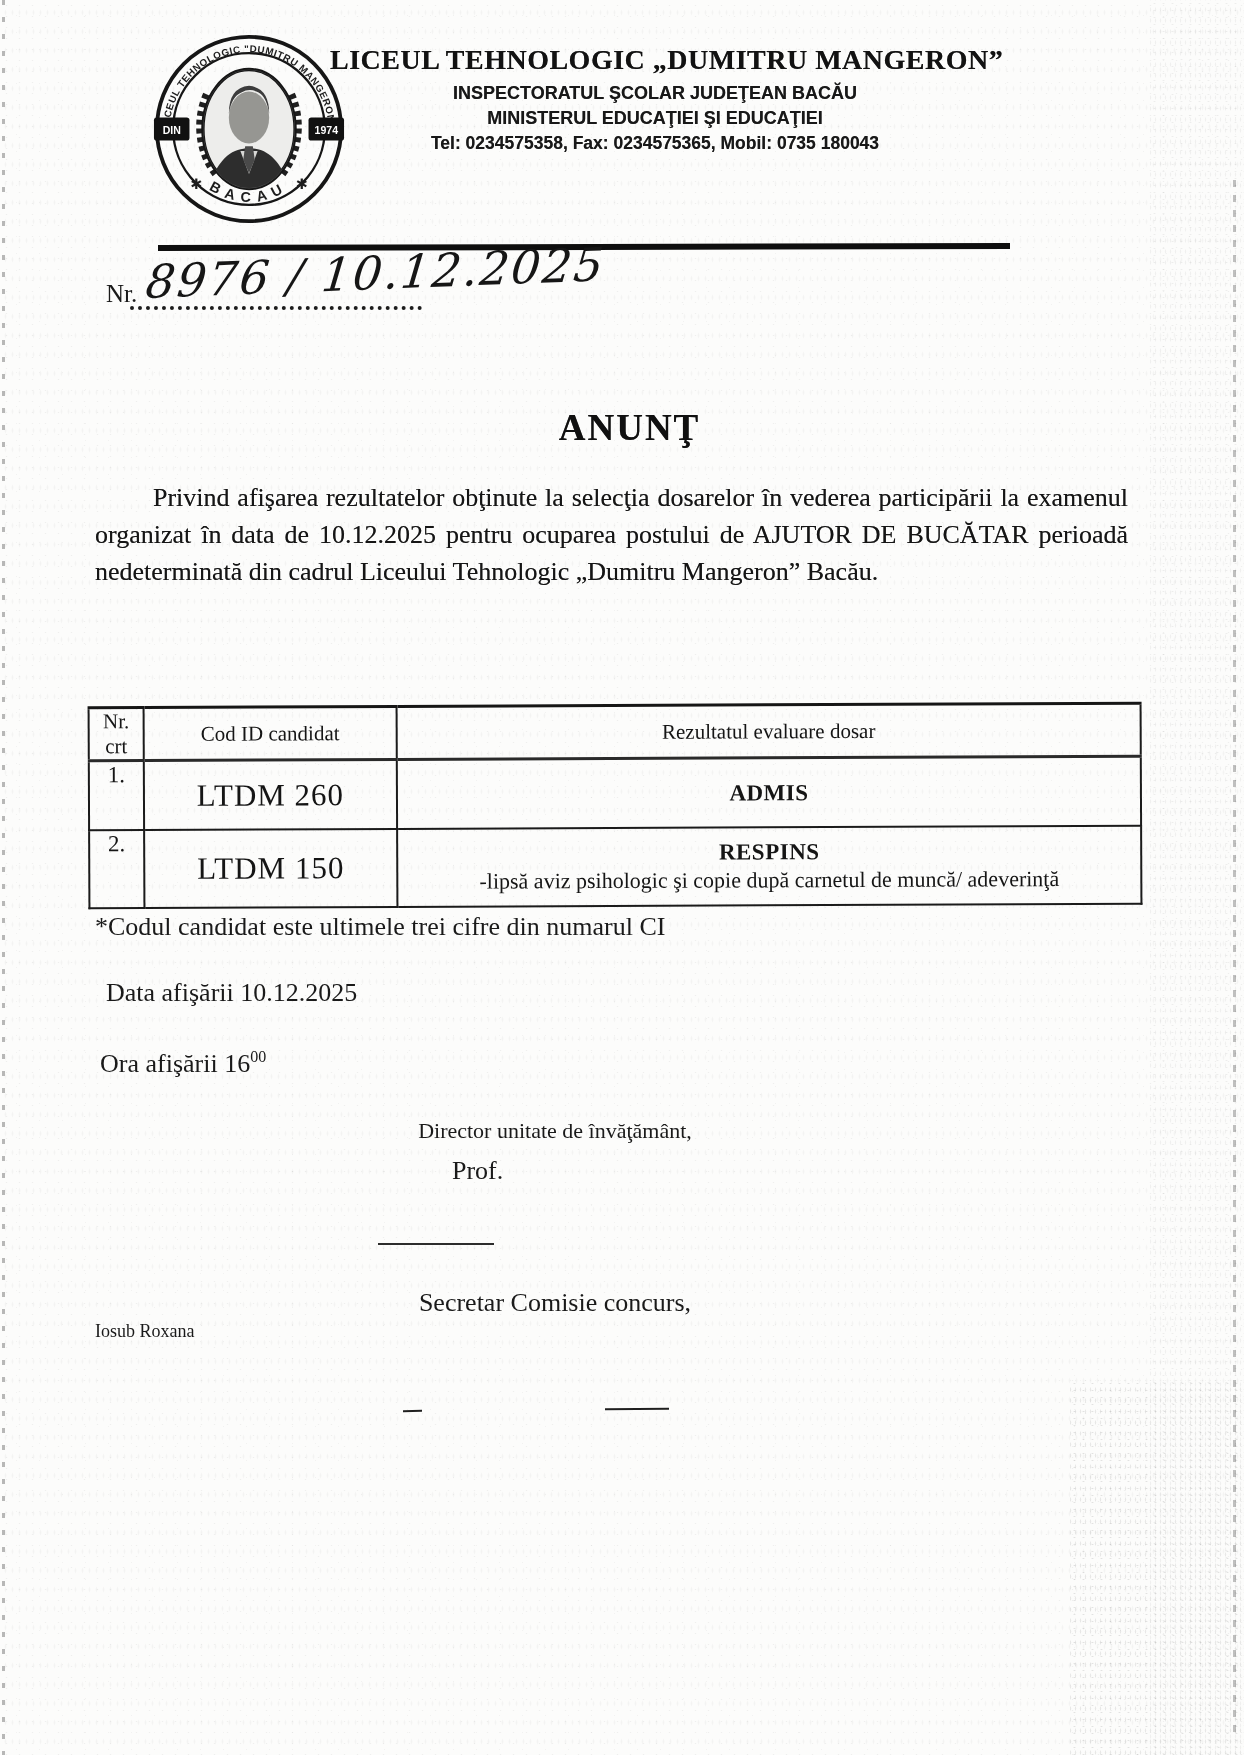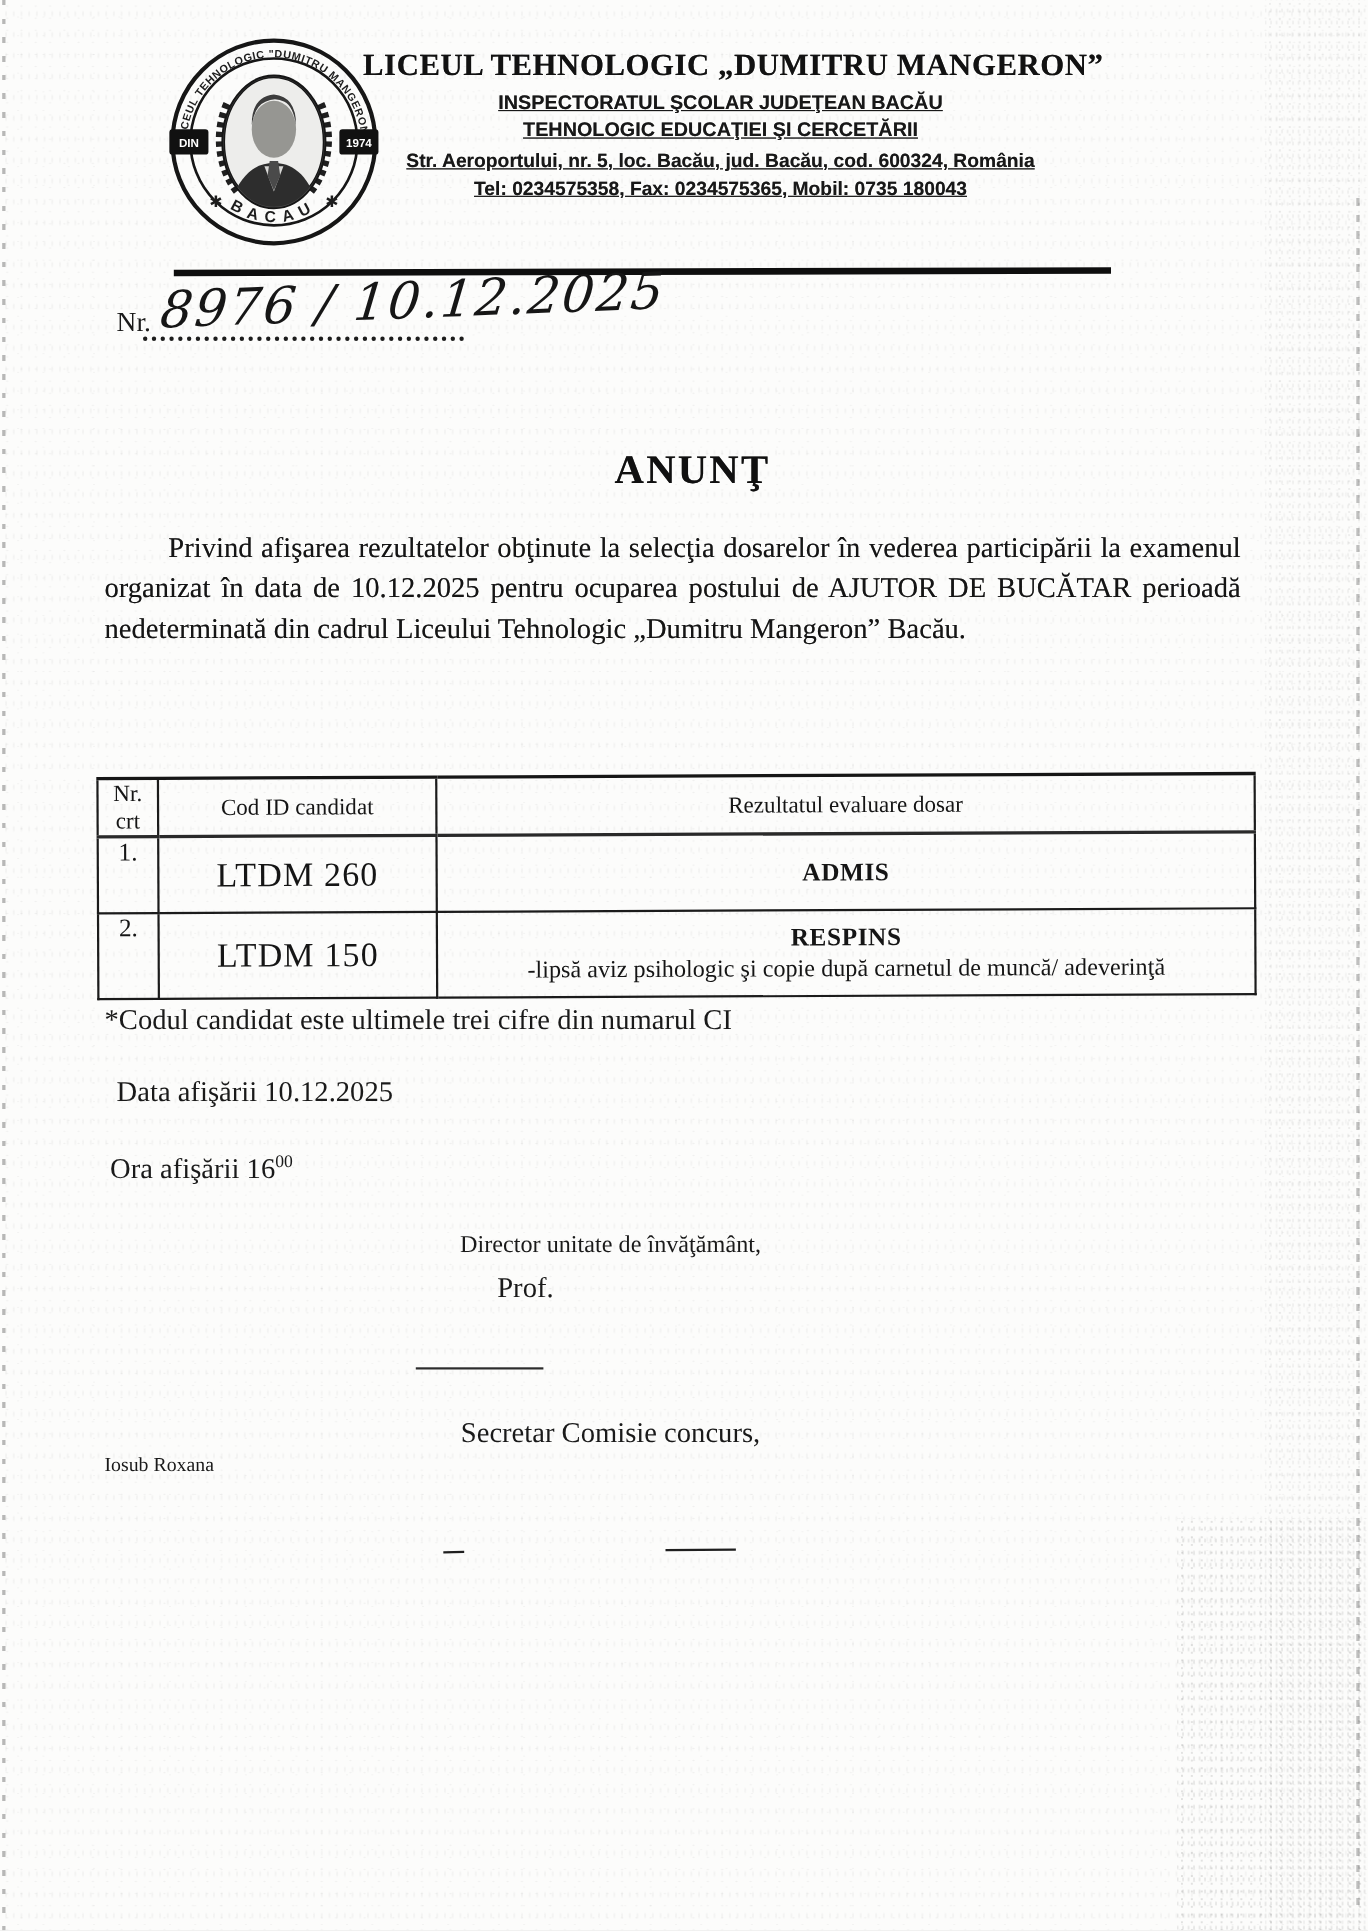--- a/index.html
+++ b/index.html
@@ -34,21 +34,21 @@
 
   
   .logo { position:absolute; left:150px; top:33px; width:198px; height:192px; }
   .header-text { position:absolute; left:330px; top:44px; width:650px; text-align:center; }
   .school-name {
     font-family:"Liberation Serif", serif; font-weight:bold; font-size:28px;
     letter-spacing:.5px; white-space:nowrap; color:#121212;
     text-shadow:0 0 .5px rgba(0,0,0,.6);
   }
   .hl { font-family:"Liberation Sans", sans-serif; font-weight:bold; color:#181818;
-        text-shadow:0 0 .4px rgba(0,0,0,.55);text-decoration:underline; }
+        text-shadow:0 0 .4px rgba(0,0,0,.55); }
   .hl2 { font-size:18px; margin-top:7px; }
   .hl3 { font-size:18px; margin-top:4px; }
   .hl4 { font-size:17.5px; margin-top:7px; }
   .hl5 { font-size:17.5px; margin-top:4px; }
   .hl6 { font-size:17.5px; margin-top:5px; }
   .hl6 .gap { display:inline-block; width:42px; }
   .rule { position:absolute; left:158px; top:244px; width:852px; height:6px; background:#0e0e0e; transform:rotate(-0.15deg); }
 
   
   .nr-label { position:absolute; left:106px; top:280px; font-size:25px; }
@@ -159,22 +159,21 @@
         <textPath href="#ringBot" startOffset="50%" text-anchor="middle">BACAU</textPath>
       </text>
       <text x="45" y="162" text-anchor="middle" font-size="15" fill="#1d1d1d">✱</text>
       <text x="155" y="162" text-anchor="middle" font-size="15" fill="#1d1d1d">✱</text>
     </svg>
   </div>
 
   <div class="header-text">
     <div class="school-name">LICEUL TEHNOLOGIC „DUMITRU MANGERON”</div>
     <div class="hl hl2">INSPECTORATUL ŞCOLAR JUDEŢEAN BACĂU</div>
-    <div class="hl hl3">TEHNOLOGIC EDUCAŢIEI ŞI CERCETĂRII</div>
-    <div class="hl hl4">Str. Aeroportului, nr. 5, loc. Bacău, jud. Bacău, cod. 600324, România</div>
+    <div class="hl hl3">MINISTERUL EDUCAŢIEI ŞI EDUCAŢIEI</div>
     <div class="hl hl5">Tel: 0234575358, Fax: 0234575365, Mobil: 0735 180043</div>
   </div>
 
   <div class="rule"></div>
 
   <div class="nr-label">Nr.</div>
   <div class="nr-value">8976 / 10.12.2025</div>
   <div class="nr-dots"></div>
 
   <div class="doc-title">ANUNŢ</div>

